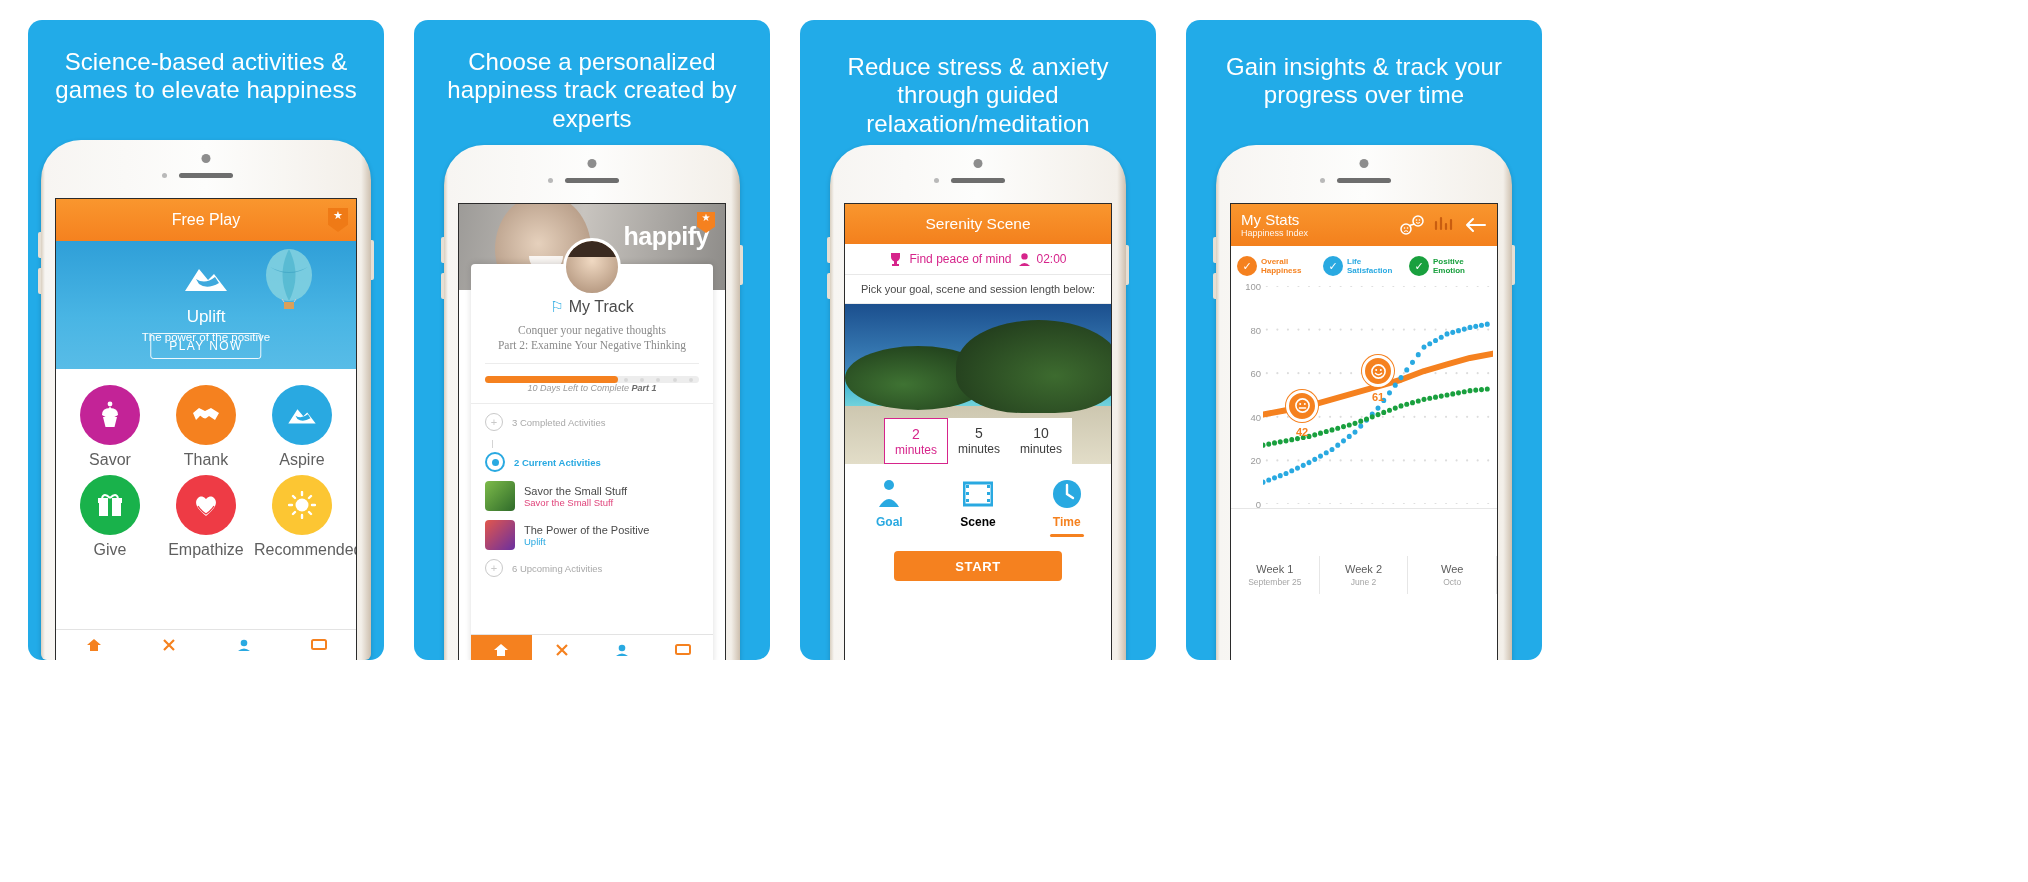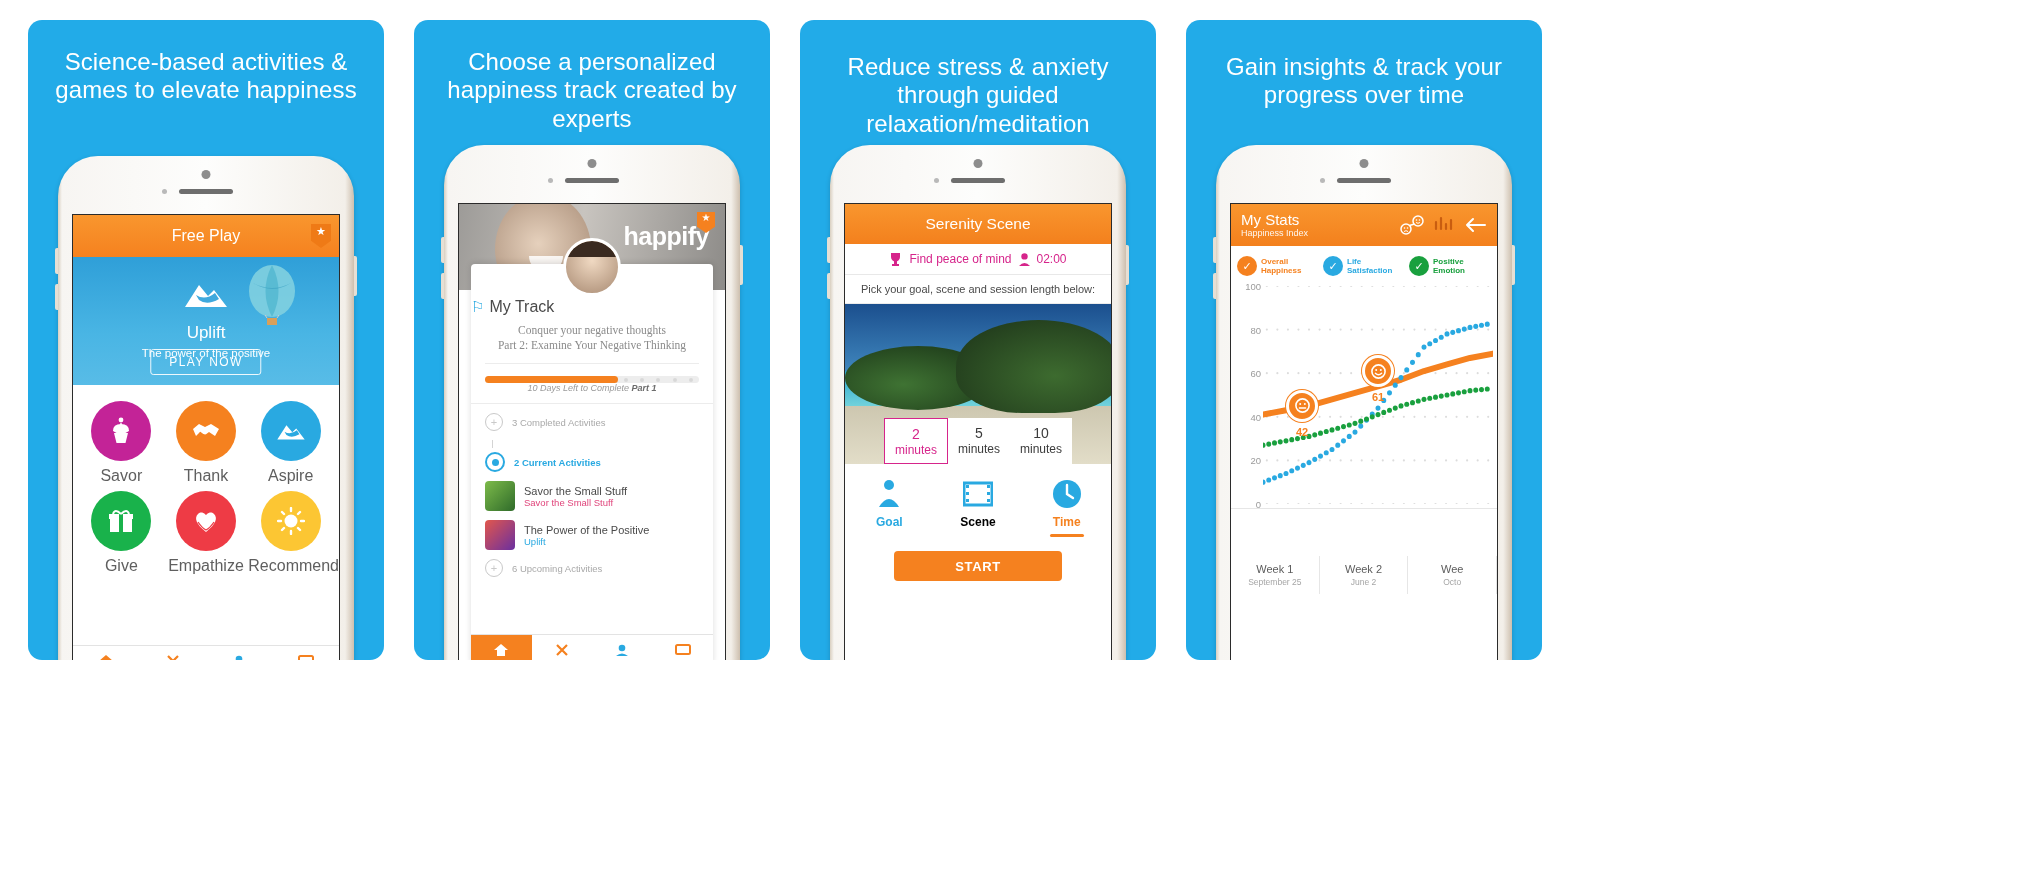--- a/index.html
+++ b/index.html
@@ -44,21 +44,21 @@
   .p2photo .face{position:absolute;left:36px;top:-10px;width:96px;height:110px;border-radius:50%;
                  background:radial-gradient(circle at 45% 45%,#e8d2bd,#b59a84 70%,#8b7865);opacity:.95;}
   .p2photo .smile{position:absolute;left:70px;top:52px;width:34px;height:16px;border-radius:0 0 18px 18px;background:#fff;opacity:.85;}
   .logo{position:absolute;right:16px;top:18px;color:#fff;font-size:25px;font-weight:bold;letter-spacing:-.5px;}
   .starb{position:absolute;right:10px;top:8px;width:18px;height:21px;background:#f5811f;
          clip-path:polygon(0 0,100% 0,100% 70%,50% 100%,0 70%);display:flex;align-items:flex-start;justify-content:center;color:#fff;font-size:10px;}
   .card{position:absolute;top:60px;left:12px;right:12px;bottom:0;background:#fff;border-radius:4px 4px 0 0;box-shadow:0 -1px 6px rgba(0,0,0,.14);}
   .avatar{position:absolute;top:-26px;left:50%;transform:translateX(-50%);width:52px;height:52px;border-radius:50%;border:3px solid #fff;
           background:radial-gradient(circle at 50% 38%,#f0d9c2,#a88a72);overflow:hidden;}
   .avatar .hair{position:absolute;inset:0;border-radius:50%;background:linear-gradient(#3a2a20 0 30%,transparent 30%);}
-  .mytrack{text-align:left;padding-top:34px;font-size:16px;color:#4a4a4a;}
+  .mytrack{text-align:center;padding-top:34px;font-size:16px;color:#4a4a4a;}
   .mytrack .flag{color:#29a9e1;margin-right:5px;font-size:15px;}
   .tline{text-align:center;font-size:11.5px;color:#8b8b8b;margin-top:8px;font-family:Liberation Serif, serif;}
   .tline.s{margin-top:3px;}
   .prog{margin:12px 14px 0 14px;border-top:1px solid #ececec;padding-top:12px;}
   .pbar{height:7px;border-radius:4px;background:#ededed;position:relative;}
   .pfill{position:absolute;left:0;top:0;bottom:0;border-radius:4px;background:#f5811f;}
   .pdots{position:absolute;right:0;top:0;bottom:0;width:38%;display:flex;align-items:center;justify-content:space-around;}
   .pdots i{width:4px;height:4px;border-radius:50%;background:#d8d8d8;}
   .plabel{text-align:center;font-size:9px;color:#9a9a9a;font-style:italic;}
   .plabel b{color:#6d6d6d;}
@@ -118,21 +118,21 @@
   .mval{position:absolute;font-size:11px;font-weight:bold;color:#f5811f;transform:translate(-50%,0);}
 </style>
 </head>
 <body>
 
 <div class="stage">
 <div class="panels">
 
   <div class="panel">
     <div class="cap">Science-based activities &amp; games to elevate happiness</div>
-    <div class="phone" style="top:136px;">
+    <div class="phone" style="top:120px;padding-left:34px;">
       <div class="sensor"></div>
       <div class="speaker"></div>
       <div class="cam"></div>
       <div class="btnL" style="top:92px;height:26px;"></div>
       <div class="btnL" style="top:128px;height:26px;"></div>
       <div class="btnR" style="top:100px;height:40px;"></div>
       <div class="screen">
 
         <div class="navbar">
           <span>Free Play</span>

